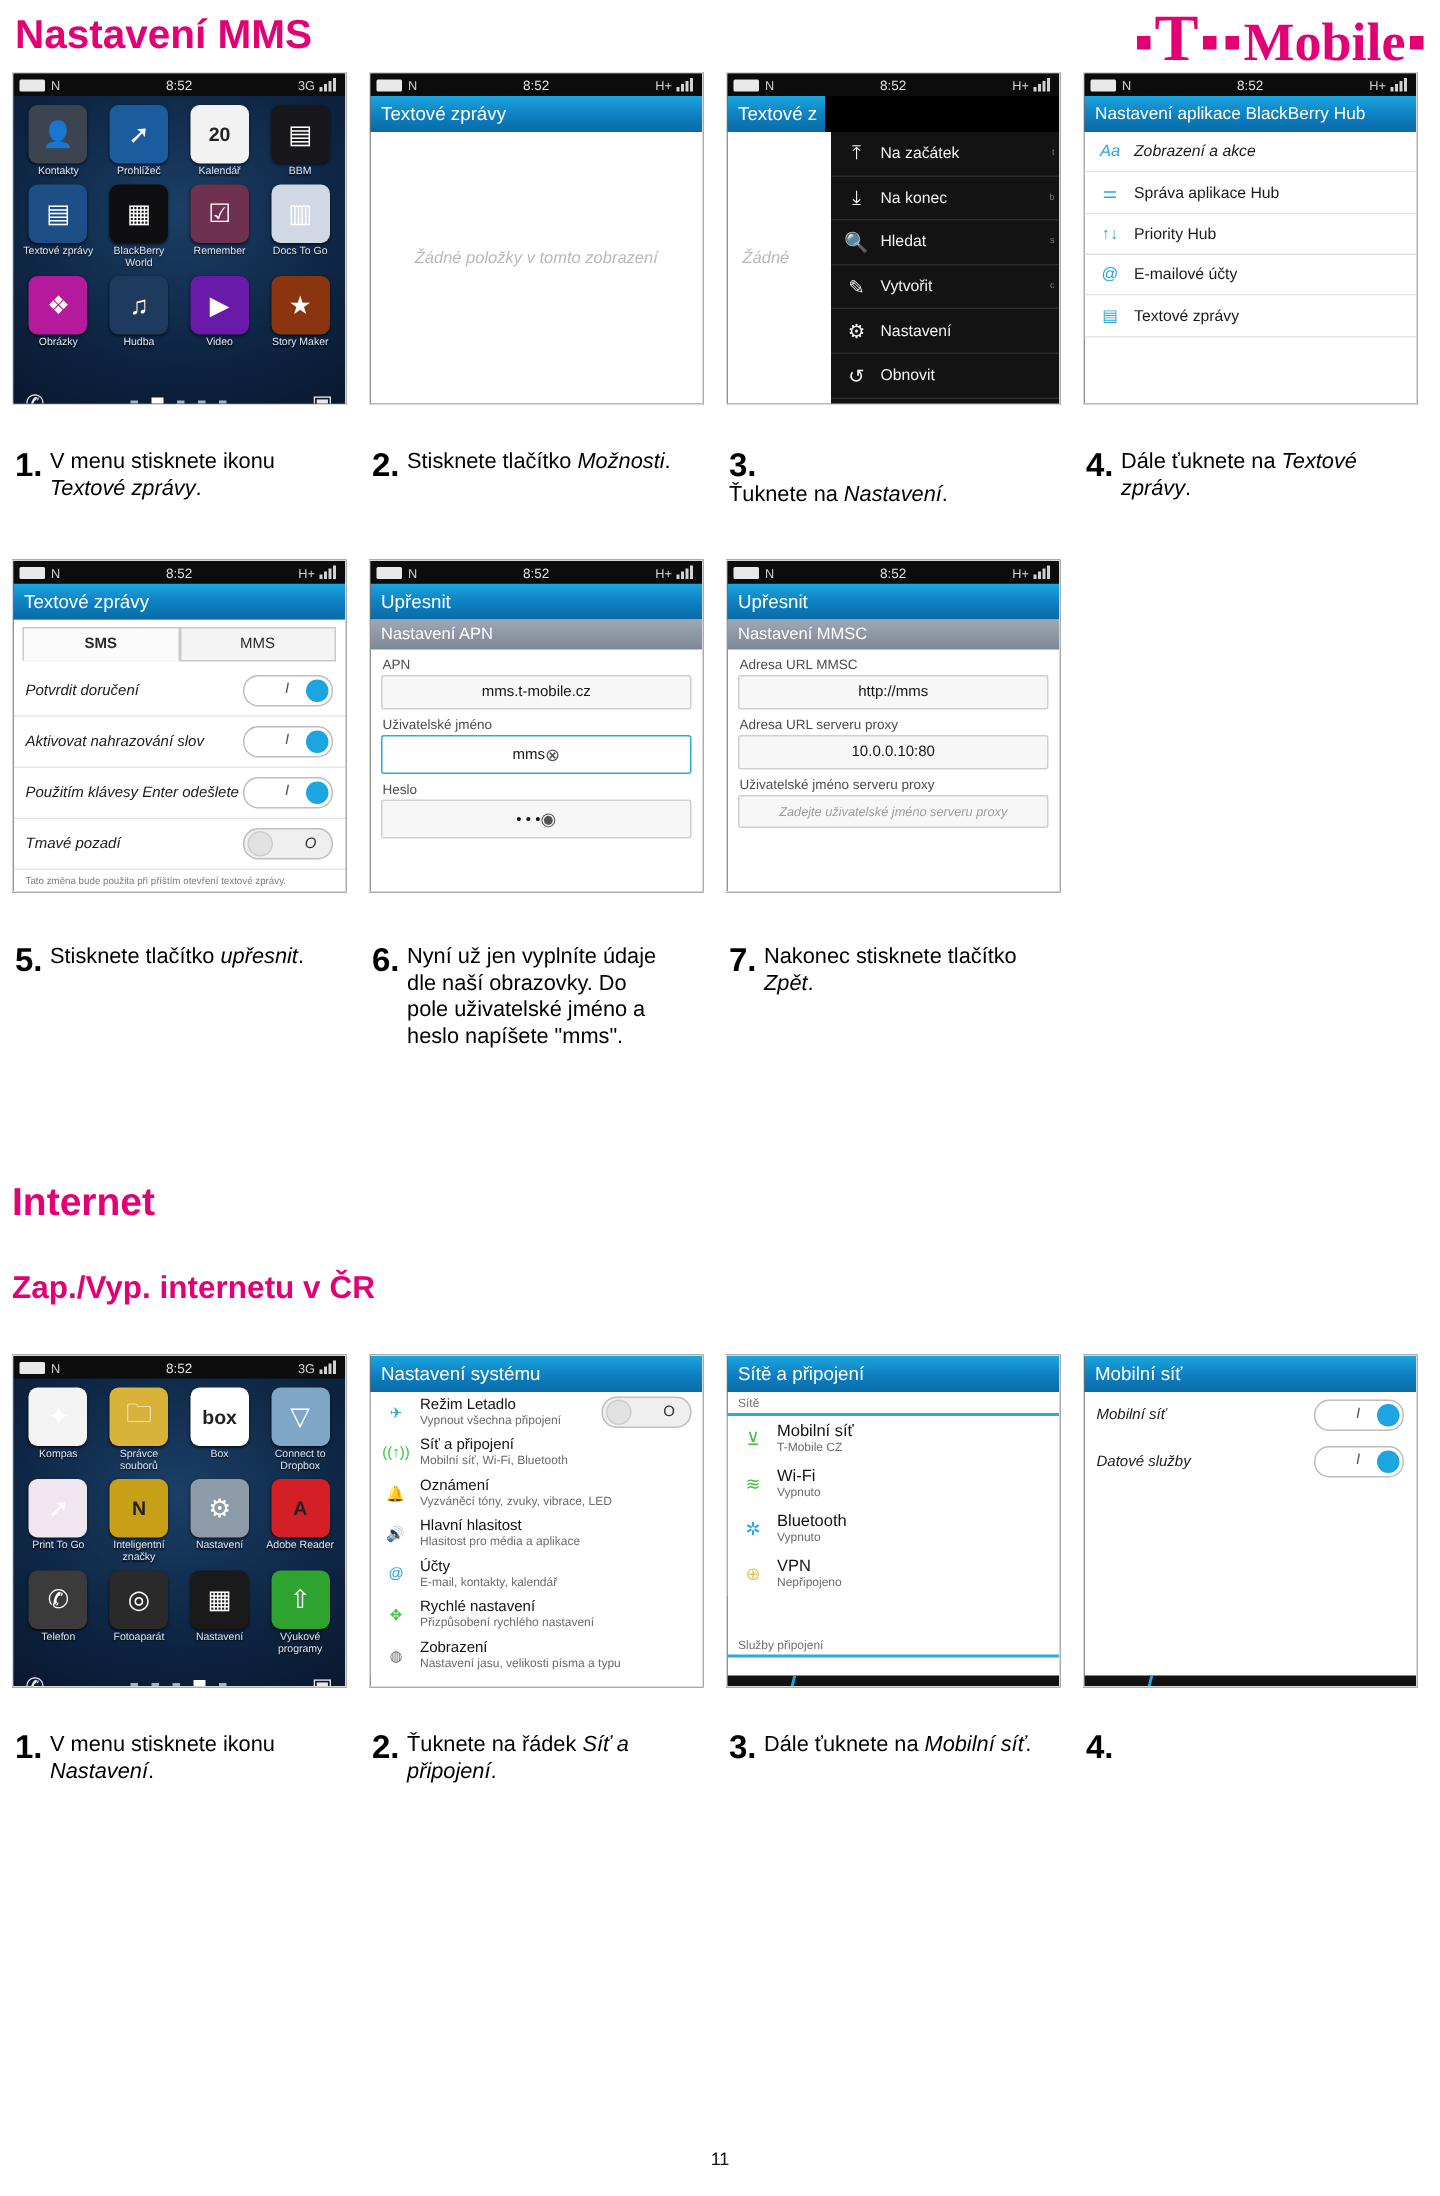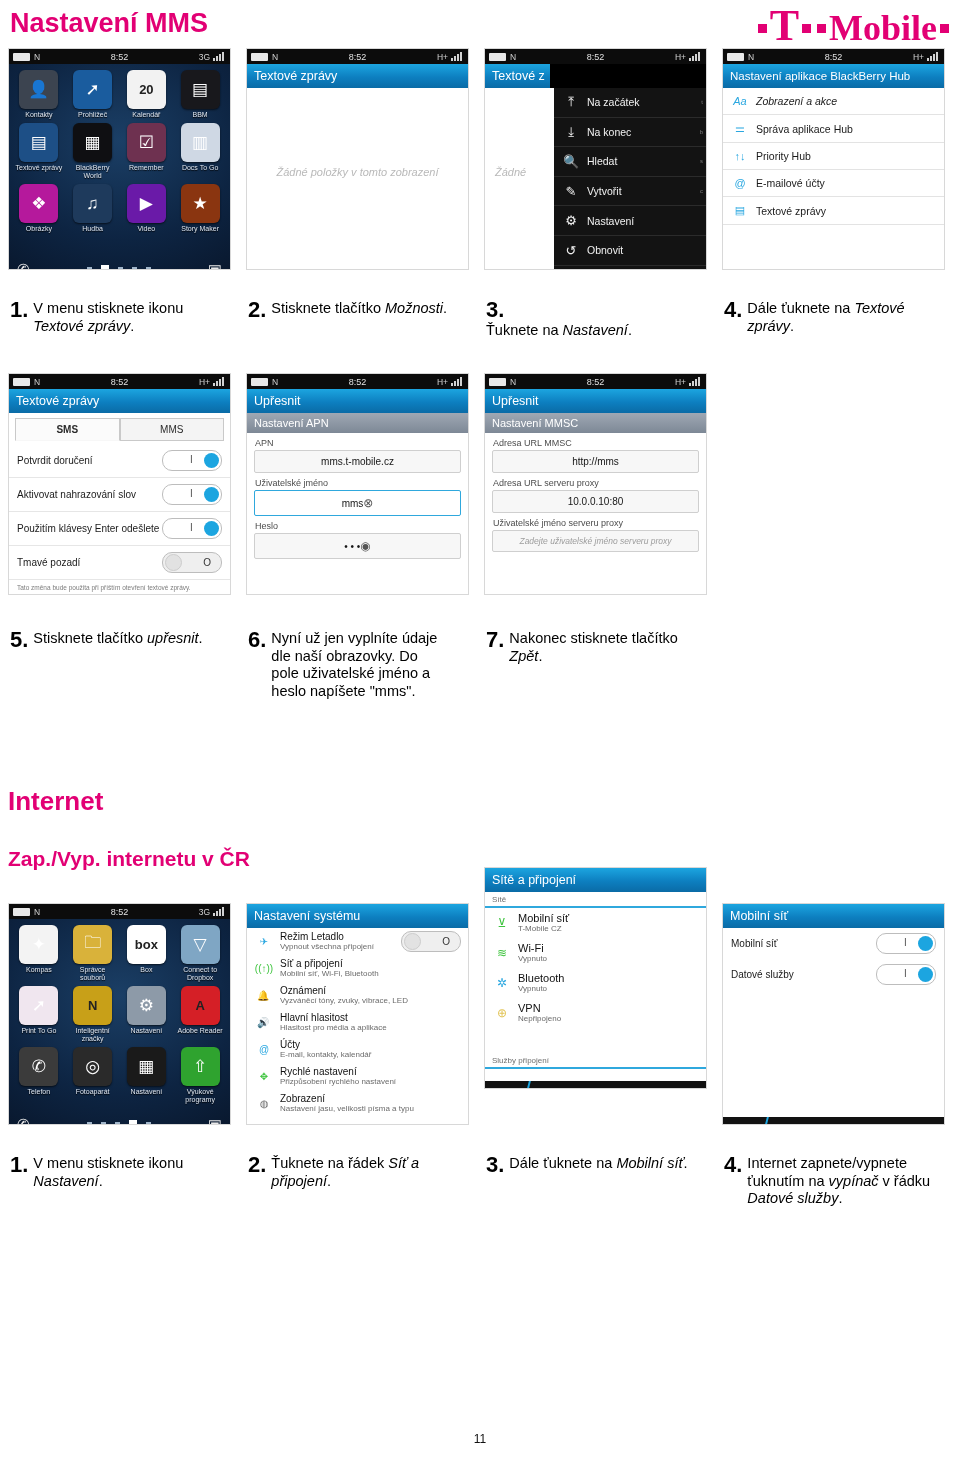--- a/index.html
+++ b/index.html
@@ -134,21 +134,21 @@
     color:#f1f1f1;font-size:10.5px;padding-left:6px;
   }
   .menu .mi .g{width:22px;text-align:center;font-size:13px;margin-right:5px;}
   .menu .mi .hk{
     position:absolute;right:3px;font-size:6px;color:#7b7b7b;
   }
 
   
   .togglerow{
     display:flex;align-items:center;justify-content:space-between;
-    padding:6px 8px;border-bottom:1px solid #e6e6e6;font-size:10px;color:#1a1a1a;
+    padding:6px 8px;border-bottom:1px solid #e6e6e6;font-size:10px;color:#1a1a1a;font-style:italic;
   }
   .toggle{
     width:58px;height:19px;border:1px solid #bdbdbd;border-radius:10px;
     background:#fff;display:flex;align-items:center;position:relative;
   }
   .toggle .knob{
     width:15px;height:15px;border-radius:50%;background:#1ca5e0;position:absolute;right:2px;
   }
   .toggle .bar{position:absolute;left:27px;top:3px;font-size:10px;color:#555;}
   .toggle.off{background:#efefef;justify-content:flex-end;}
@@ -706,21 +706,21 @@
             <span class="ico" style="color: rgb(107, 107, 107); font-size: 10px;">◍</span>
             <span style="margin-left: 6px; flex: 1 1 0%;">
               <div style="font-size: 10px; color: rgb(17, 17, 17);">Zobrazení</div>
               <div class="sub">Nastavení jasu, velikosti písma a typu</div>
             </span>
           </div>
         </div>
     </div>
   </div>
 
-  <div class="shot" style="left:484px;top:867px;">
+  <div class="shot" style="left:484px;top:903px;">
     <div class="titlebar">Sítě a připojení</div>
     <div class="body-area">
       <div style="font-size:8px;color:#6f6f6f;padding:3px 7px 2px 7px;border-bottom:2px solid #2fa8dd;">Sítě</div>
       <div id="net-rows">
           <div class="row" style="padding: 4px 7px; border-bottom: none;">
             <span class="ico" style="color: rgb(62, 196, 62); font-size: 12px;">⊻</span>
             <span style="margin-left: 6px;">
               <div style="font-size: 11px; color: rgb(17, 17, 17);">Mobilní síť</div>
               <div class="sub">T-Mobile CZ</div>
             </span>
@@ -791,17 +791,16 @@
   <div class="cap" style="left:248px;top:1155px;width:215px;">
     <span class="num">2.</span>
     <span class="ctext"><span>Ťuknete na řádek </span><i>Síť a připojení</i><span>.</span></span>
   </div>
   <div class="cap" style="left:486px;top:1155px;width:215px;">
     <span class="num">3.</span>
     <span class="ctext"><span>Dále ťuknete na </span><i>Mobilní síť</i><span>.</span></span>
   </div>
   <div class="cap" style="left:724px;top:1155px;width:228px;">
     <span class="num">4.</span>
-    <span class="ctext"><span>Internet zapnete/vypnete ťuknutím na </span><i>vypínač</i><span> v řádku </span><i>Datové služby</i><span>.</span></span>
   </div>
 
   <div class="pagenum">11</div>
 </div>
 
 </body></html>

